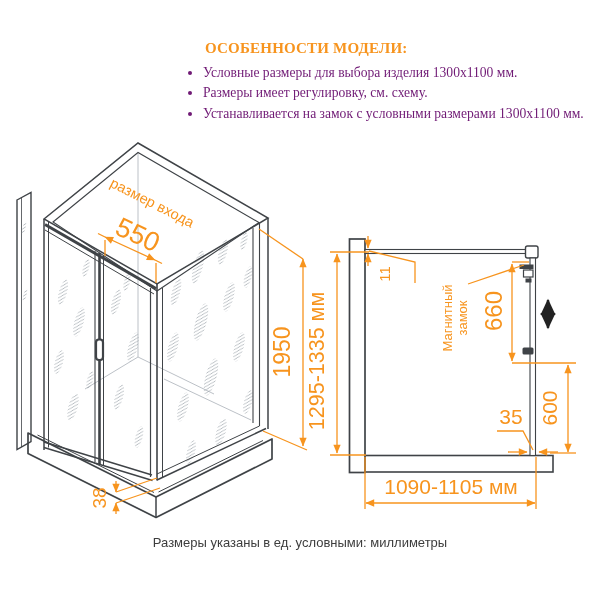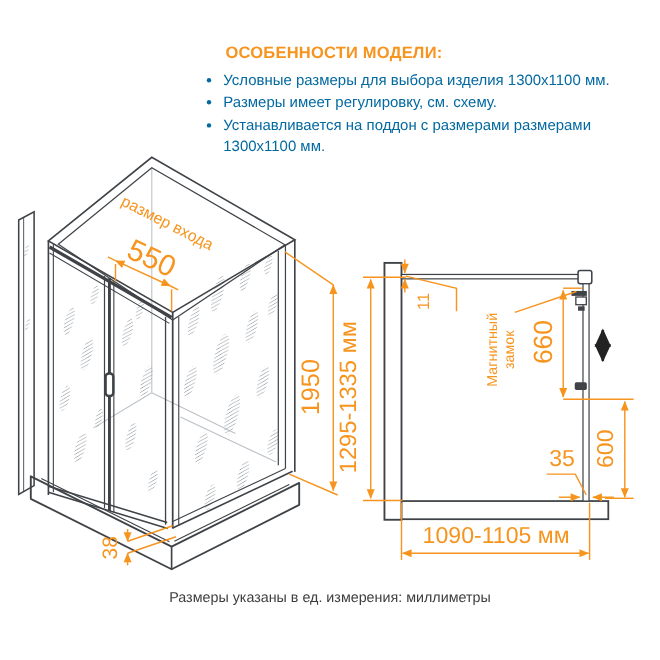--- a/index.html
+++ b/index.html
@@ -1,40 +1,40 @@
 <!DOCTYPE html>
 <html><head>
 <meta charset="utf-8">
 <style>
   html,body{margin:0;padding:0;background:#ffffff;}
   #stage{position:relative;width:600px;height:600px;background:#ffffff;overflow:hidden;
          font-family:"Liberation Sans",sans-serif;}
-  .features{position:absolute;left:183px;top:40px;width:402px;}
+  .features{position:absolute;left:183px;top:40px;width:402px;font-family:Liberation Serif, serif;}
   .features .title{margin-left:22px;font-size:15px;font-weight:bold;color:#F7941E;letter-spacing:.2px;}
   .features ul{margin:6px 0 0 0;padding-left:20px;}
-  .features li{font-size:13.6px;color:#0369a1;line-height:1.42;margin:0 0 1px 0;width:382px;}
+  .features li{font-size:13.6px;color:#701a75;line-height:1.42;margin:0 0 1px 0;width:382px;}
   .footer-note{position:absolute;left:0;top:535px;width:600px;text-align:center;
                font-size:13px;color:#3d3d3d;}
   svg{position:absolute;left:0;top:0;}
   .oln{stroke:#F7941E;stroke-width:1.3;fill:none;}
   .otx{fill:#F7941E;font-family:"Liberation Sans",sans-serif;}
   .dk{stroke:#3F4347;fill:none;}
   .lt{stroke:#bcc1c7;stroke-width:1;fill:none;}
 </style>
 </head>
 <body>
 
 <div id="stage">
 
   <div class="features">
     <div class="title">ОСОБЕННОСТИ МОДЕЛИ:</div>
     <ul>
       <li>Условные размеры для выбора изделия 1300x1100 мм.</li>
       <li>Размеры имеет регулировку, см. схему.</li>
-      <li>Устанавливается на поддон с размерами размерами 1300x1100 мм.</li>
+      <li>Устанавливается на замок с условными размерами 1300x1100 мм.</li>
     </ul>
   </div>
 
   <svg width="600" height="600" viewBox="0 0 600 600">
     <defs>
       <pattern id="hz" width="4" height="4" patternUnits="userSpaceOnUse">
         <path d="M0,4 L4,0" stroke="#9aa1a8" stroke-width="0.75"></path>
       </pattern>
       <marker id="aO" viewBox="0 0 10 10" refX="9" refY="5" markerWidth="9" markerHeight="7" orient="auto-start-reverse">
         <path d="M0,1 L9.6,5 L0,9 z" fill="#F7941E"></path>
@@ -192,14 +192,14 @@
         <text class="otx" font-size="21" text-anchor="middle" x="511" y="424">35</text>
 
         <line class="oln" x1="366" y1="503" x2="535" y2="503" marker-start="url(#aO)" marker-end="url(#aO)"></line>
         <line class="oln" x1="365" y1="457" x2="365" y2="509"></line>
         <line class="oln" x1="536" y1="457" x2="536" y2="509"></line>
         <text class="otx" font-size="21" text-anchor="middle" x="451" y="494">1090-1105 мм</text>
       </g>
     </g>
   </svg>
 
-  <div class="footer-note">Размеры указаны в ед. измерения: миллиметры</div>
+  <div class="footer-note">Размеры указаны в ед. условными: миллиметры</div>
 </div>
 
 </body></html>

